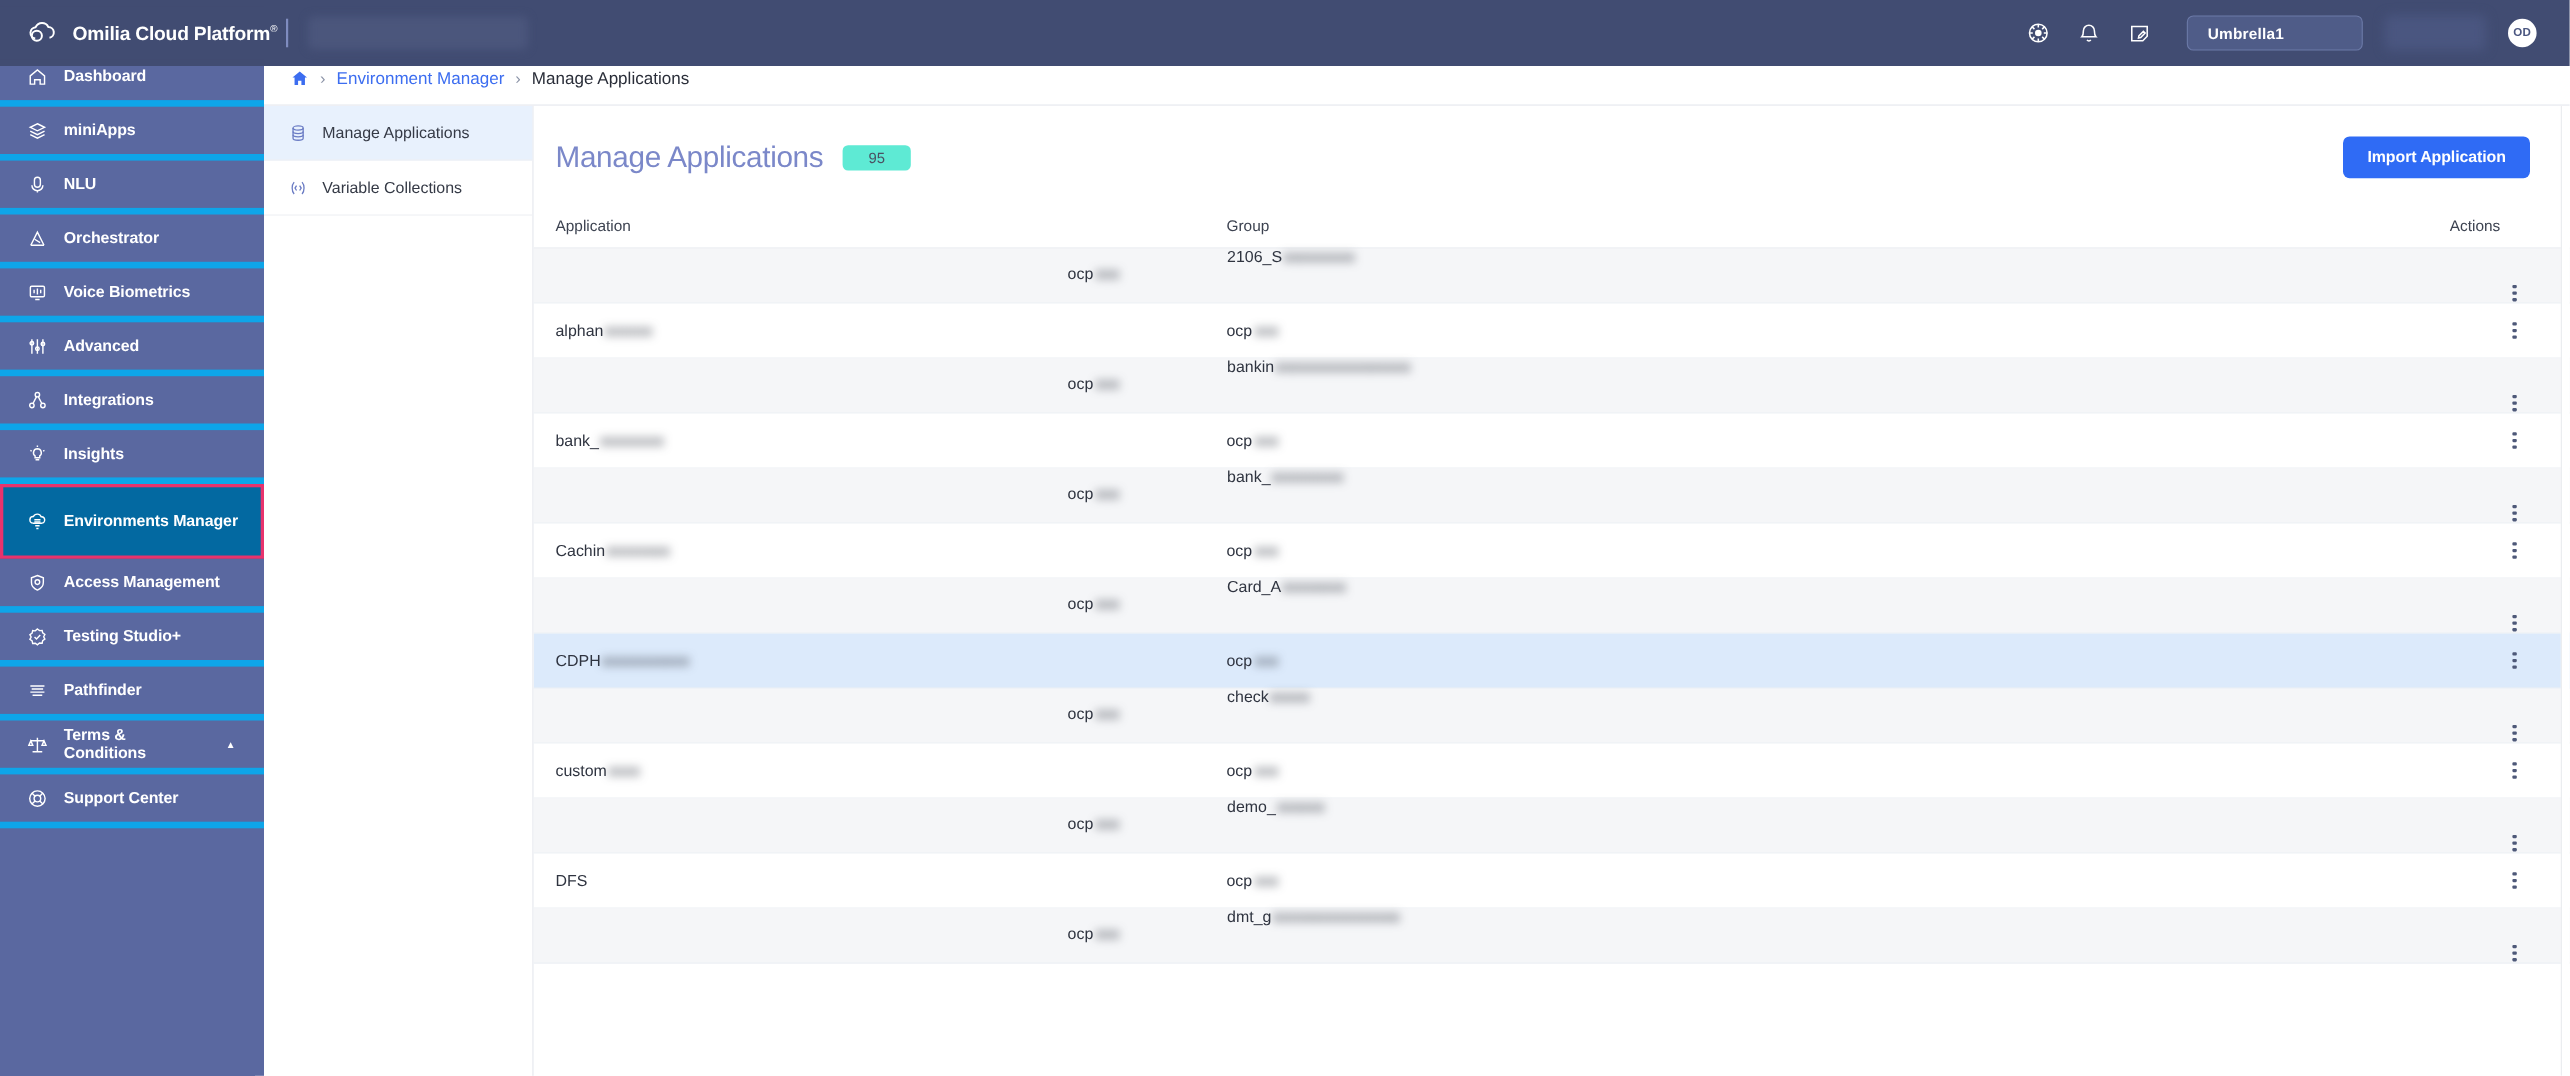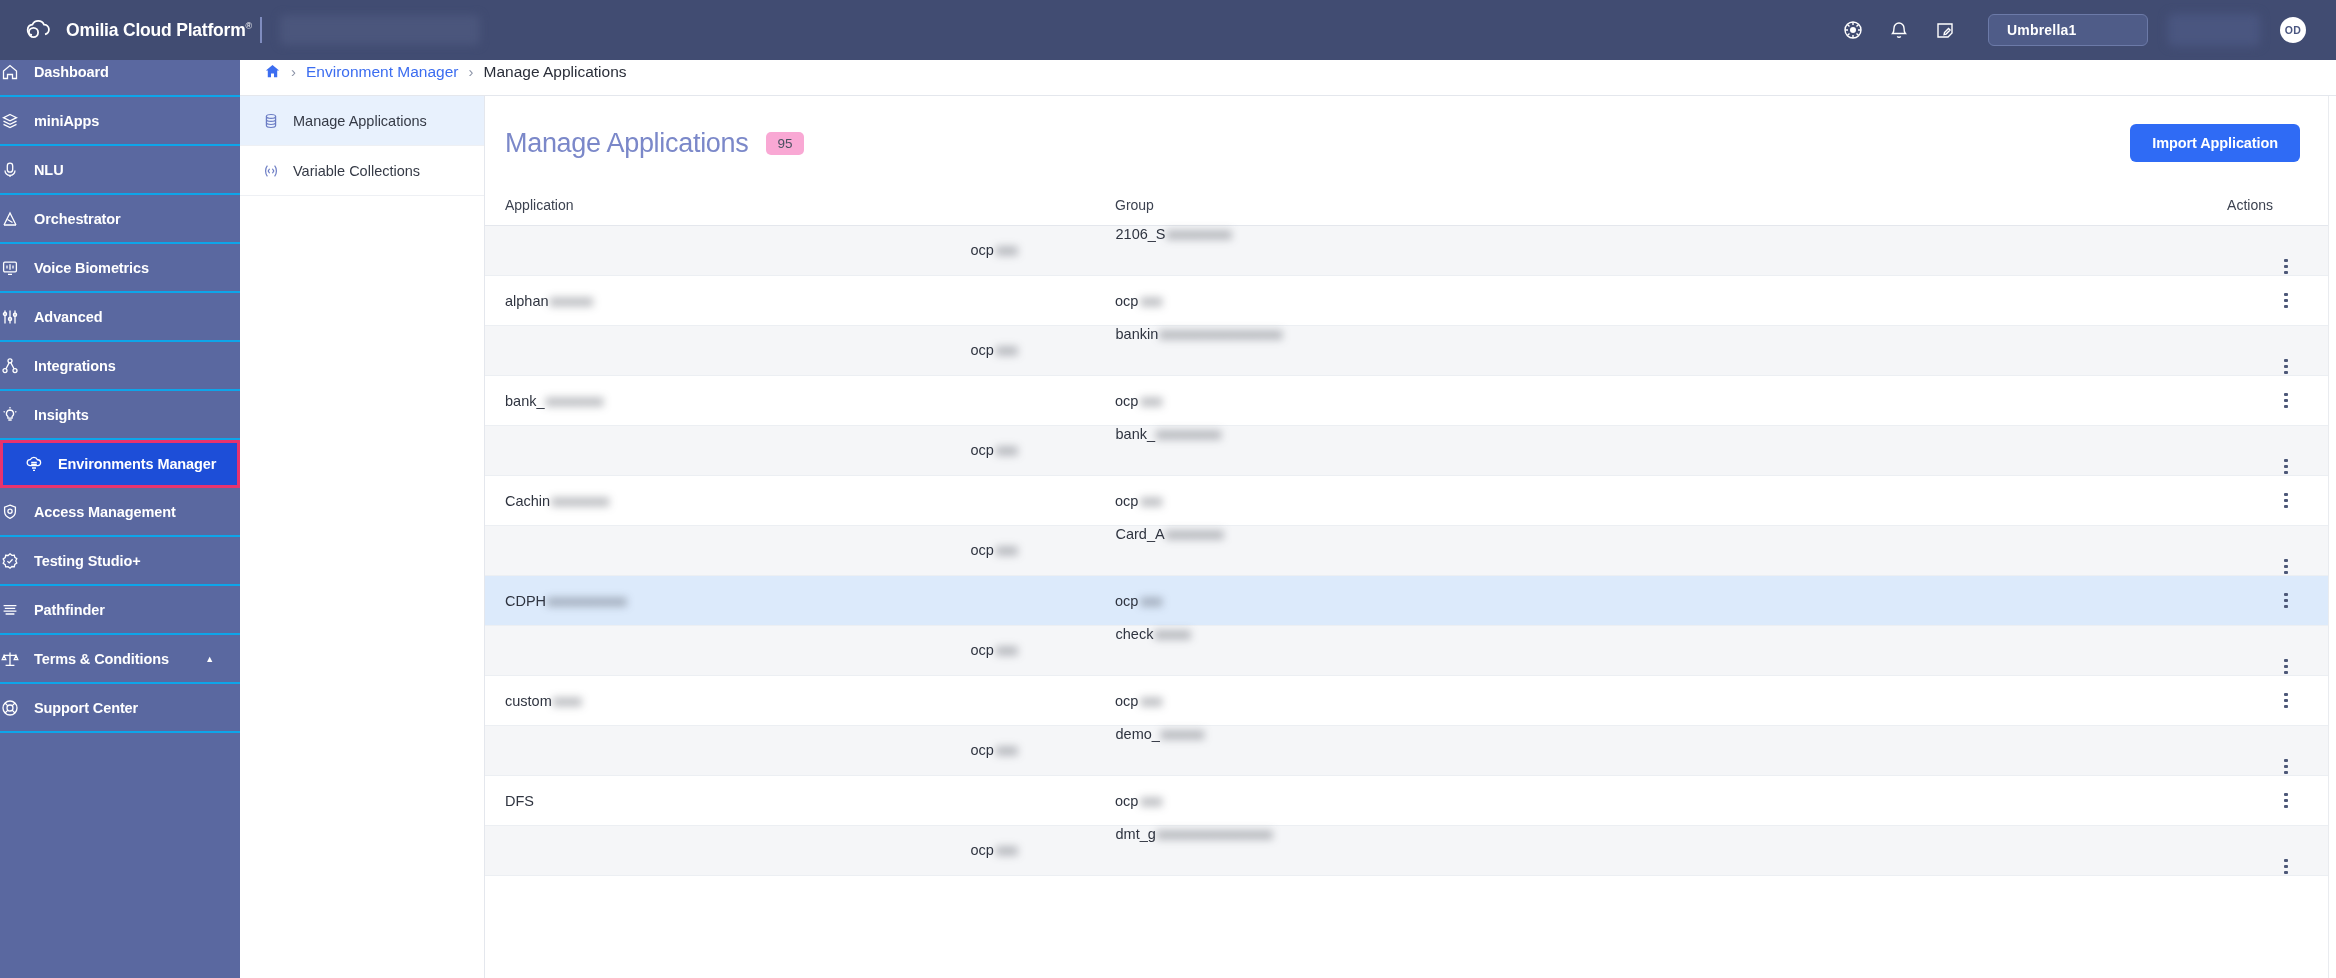--- a/index.html
+++ b/index.html
@@ -71,36 +71,36 @@
 
   
   .sidebar {
     position: absolute; top: 48px; left: 0;
     width: 240px; height: 930px;
     background: #5a68a0;
     z-index: 20;
   }
   .nav-item {
     height: 49px; display: flex; align-items: center;
-    gap: 14px; 
+    gap: 14px; padding-left: 24px;
     color: #ffffff; font-size: 14.5px; font-weight: 600;
-    border-bottom: 2px solid #0ea5e9;
+    border-bottom: 6px solid #0ea5e9;
     cursor: pointer; position: relative;
     letter-spacing: -.1px;
   }
   .nav-item .nav-ico {
     width: 20px; height: 20px; flex: none;
     display: flex; align-items: center; justify-content: center;
     color: #ffffff;
   }
   .nav-item.active {
-    background: #1d4ed8;
+    background: #0369a1;
     border: 3px solid #e8336d;
     border-left: 3px solid #e8336d;
-    height: 48px;
+    height: 68px;
     padding-left: 21px;
   }
   .nav-caret {
     margin-left: auto; margin-right: 26px;
     font-size: 9px; color: #ffffff;
   }
 
   
   .breadcrumb {
     position: absolute; top: 48px; left: 240px;
@@ -149,23 +149,23 @@
   .page-head {
     display: flex; align-items: center;
     padding: 28px 36px 22px 20px;
     height: 88px;
   }
   .page-title {
     font-size: 27px; color: #7b88c9; font-weight: 400;
     letter-spacing: -.3px;
   }
   .count-badge {
-    margin-left: 18px; background: #f9a8d4;
+    margin-left: 18px; background: #5eead4;
     color: #4c5costume; color: #4b5162;
-    border-radius: 5px; padding: 4px 11px;
+    border-radius: 5px; padding: 4px 23px;
     font-size: 13.5px;
   }
   .import-btn {
     margin-left: auto; background: #2f6bf5;
     color: #ffffff; border: none; border-radius: 6px;
     height: 38px; padding: 0 22px;
     font-size: 14.5px; font-weight: 700;
     font-family: "Liberation Sans", sans-serif;
     cursor: pointer; letter-spacing: -.1px;
   }

